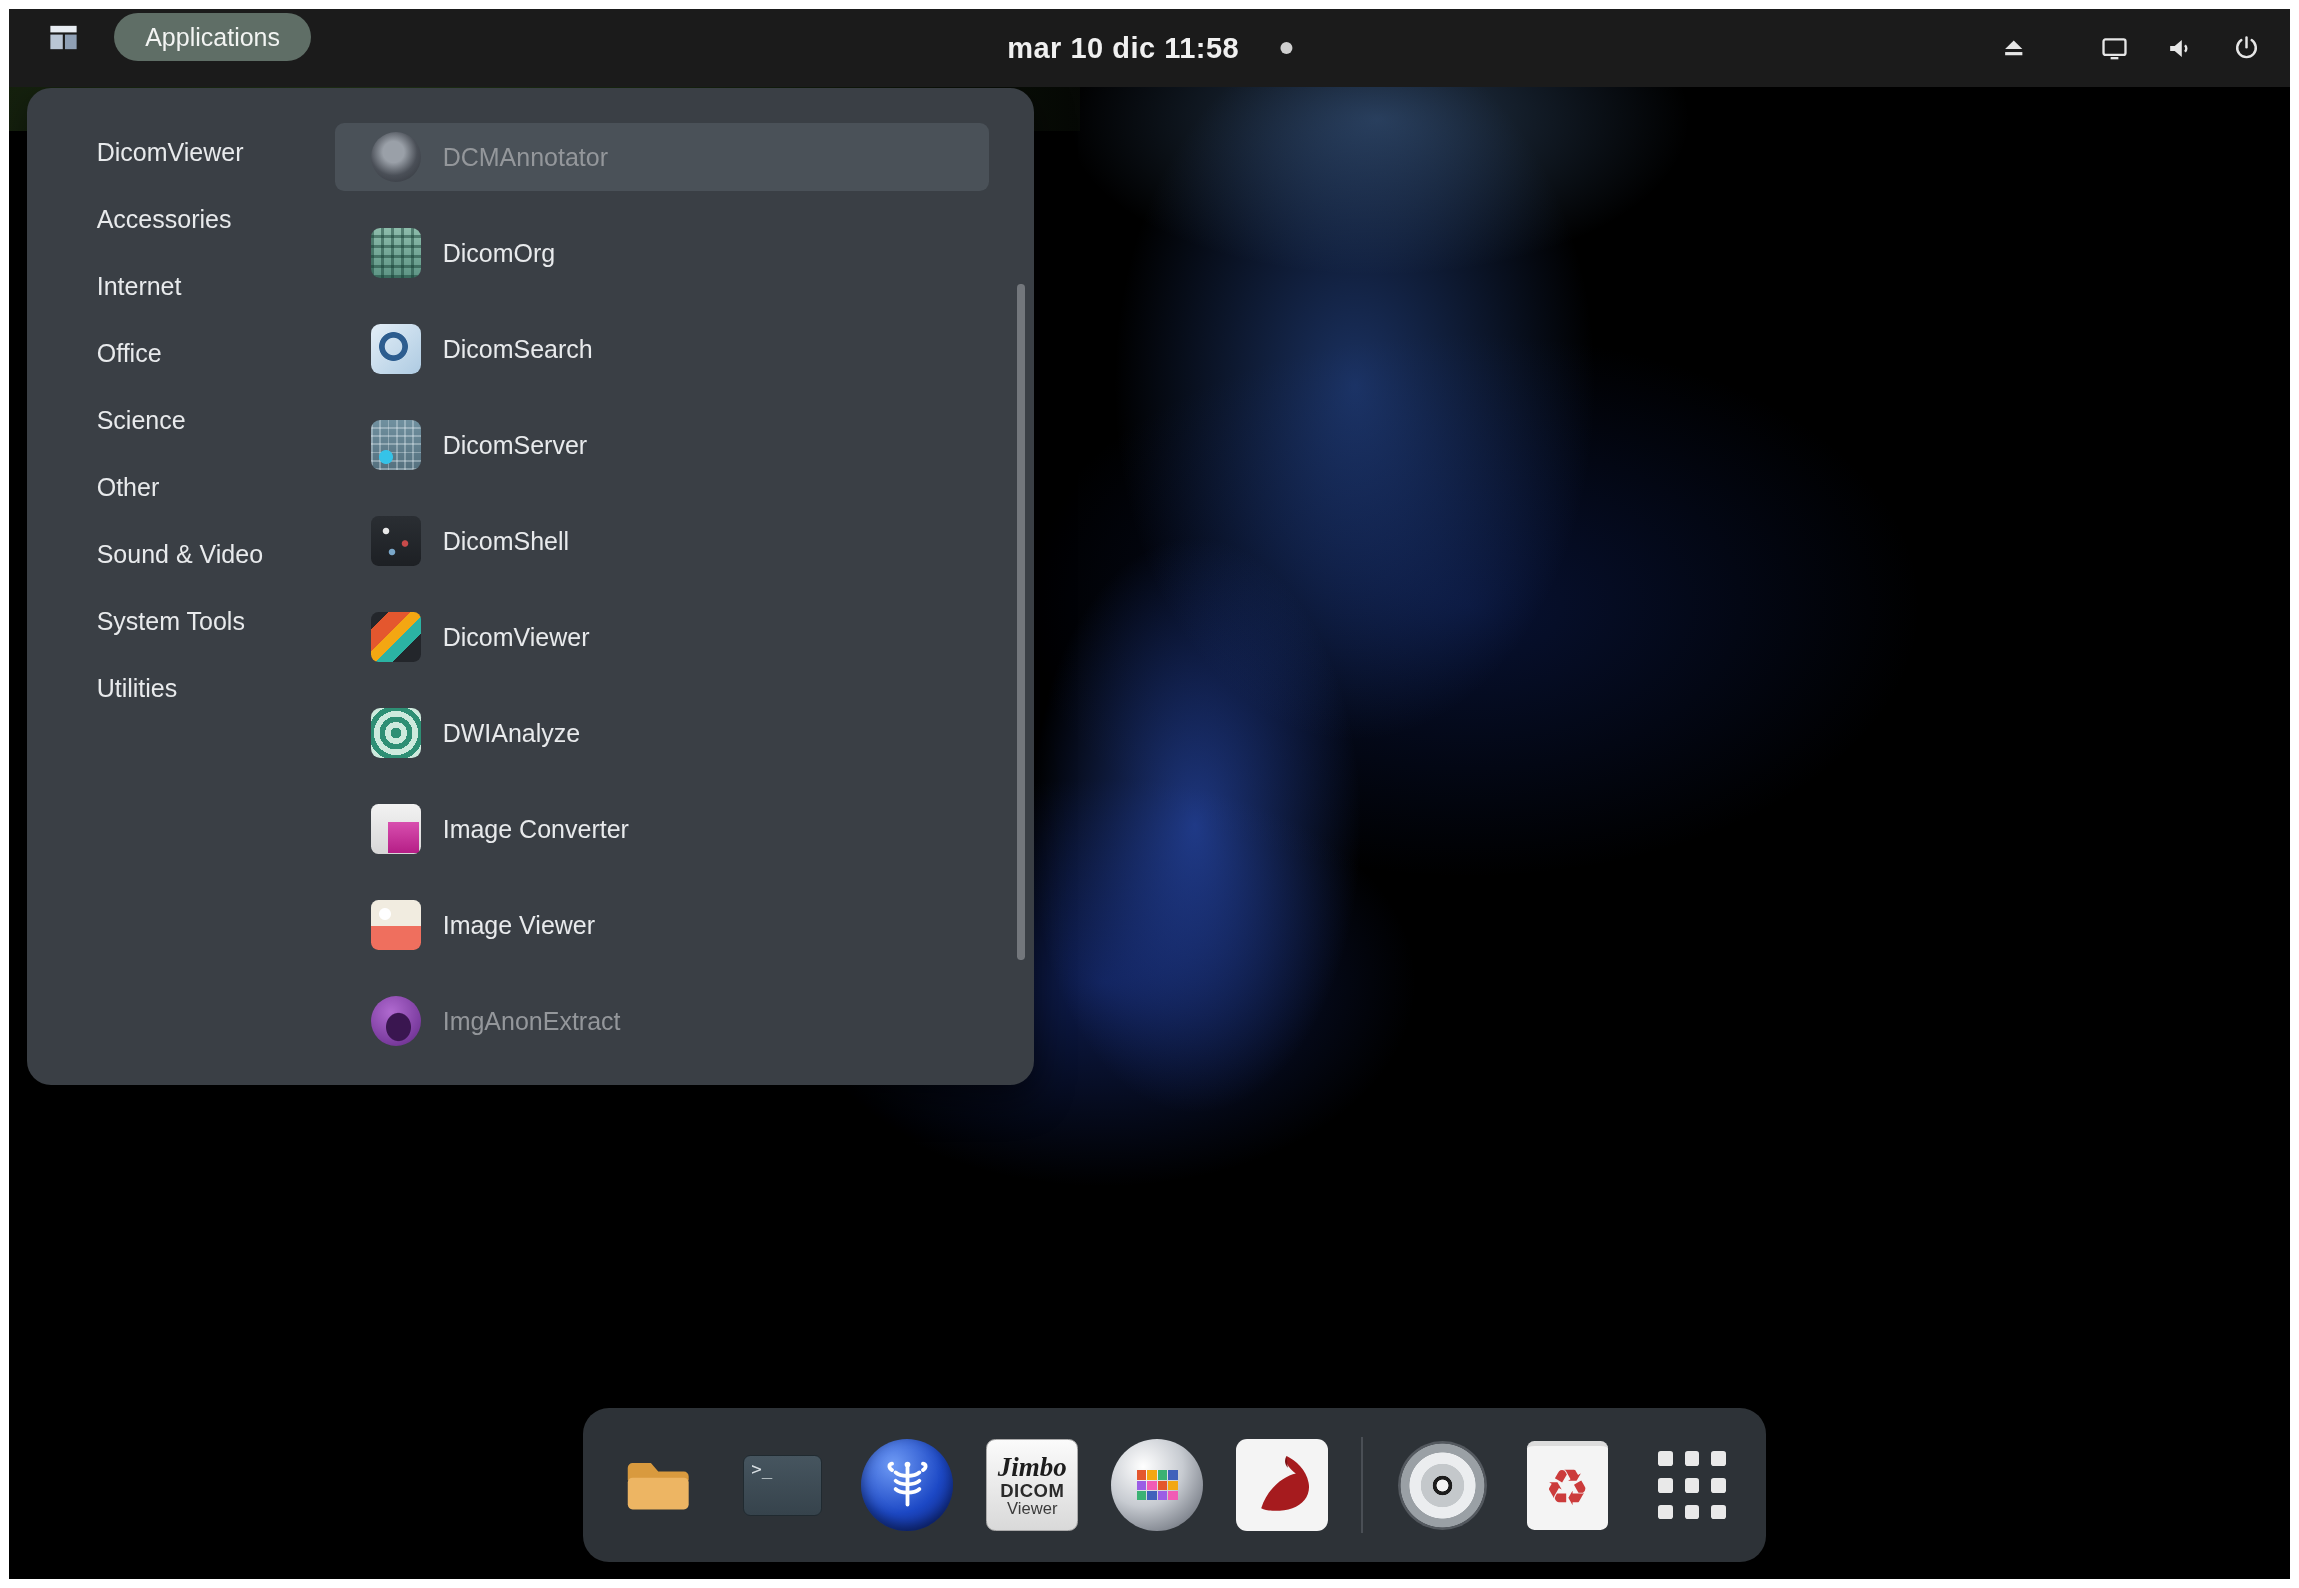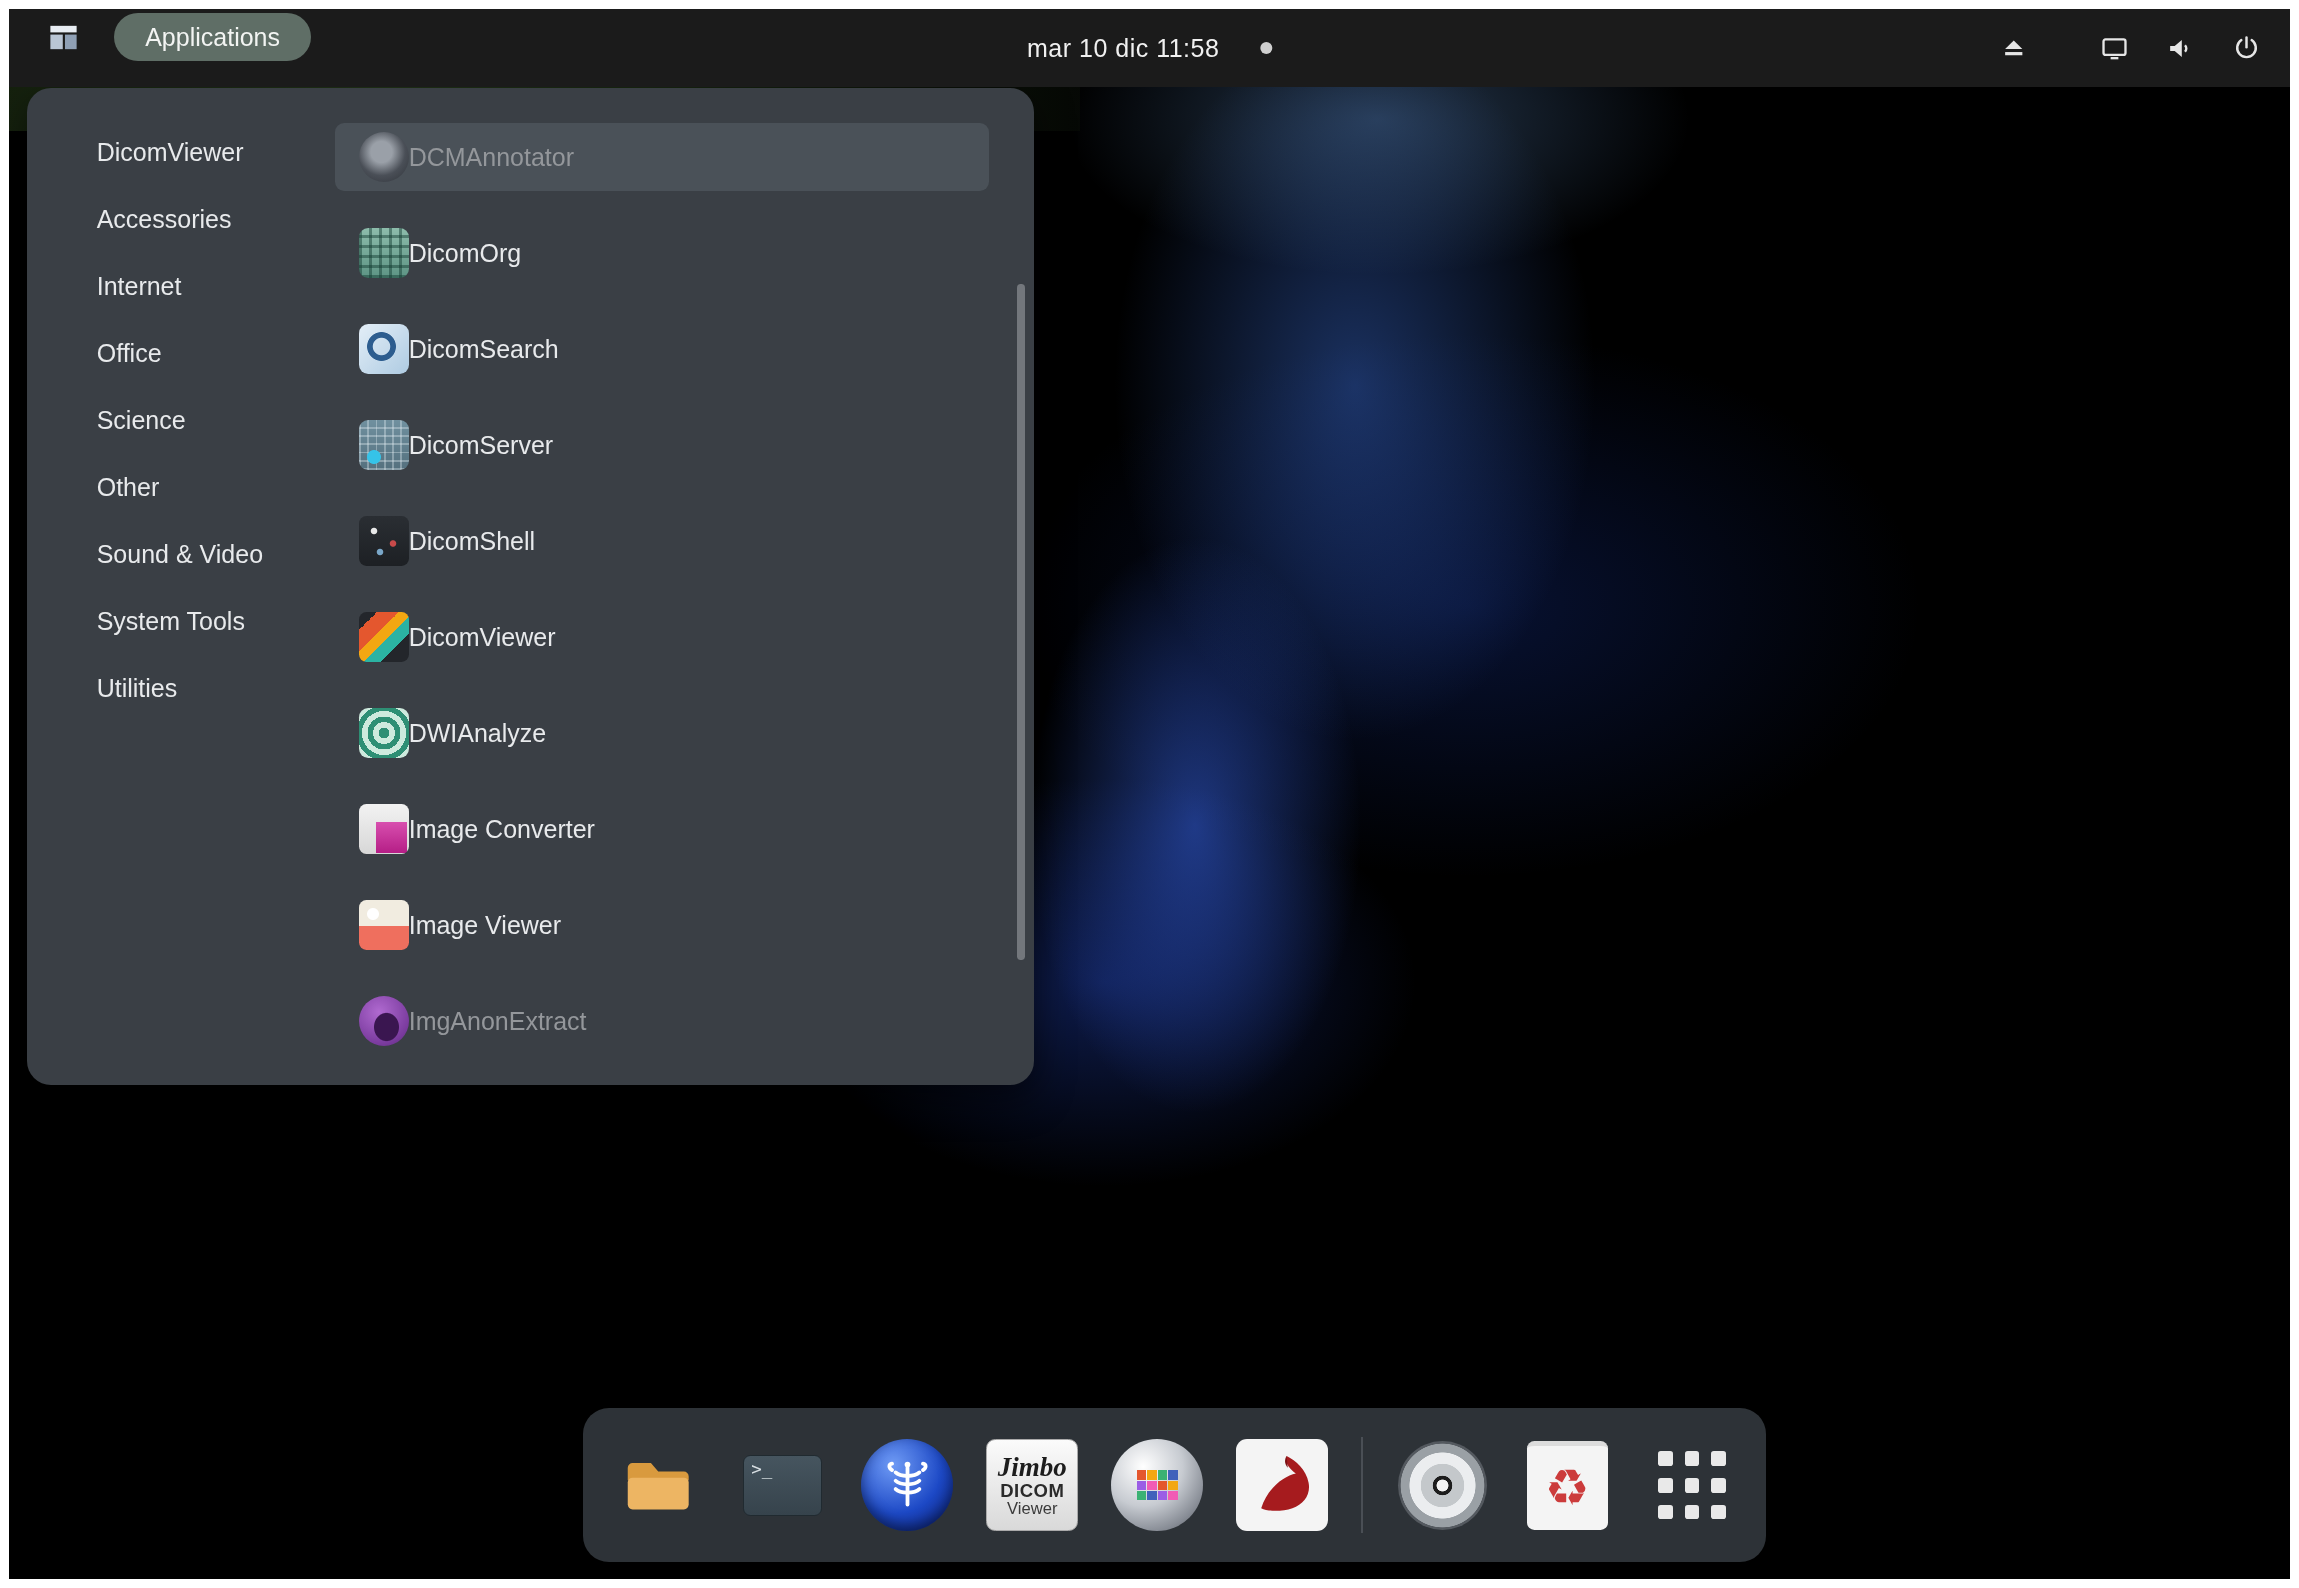--- a/index.html
+++ b/index.html
@@ -15,34 +15,34 @@
   .wall-green{position:absolute;top:78px;left:0;width:1071px;height:44px;
     background:linear-gradient(90deg,#17240f 0%,#24391a 35%,#1a2b12 60%,#060905 100%);opacity:.9;}
 
   
   .panel{position:absolute;top:0;left:0;width:100%;height:78px;background:#1b1b1b;color:#e8e8e8;z-index:30;}
   .panel-left{position:absolute;left:37px;top:0;height:56px;display:flex;align-items:center;gap:33px;}
   .apps-pill{height:48px;padding:0 31px;border-radius:26px;background:#5f6e66;color:#f2f4f2;
     font-size:25px;display:flex;align-items:center;border:none;cursor:pointer;}
   .panel-center{position:absolute;left:50%;top:0;transform:translateX(-50%);height:78px;
     display:flex;align-items:center;gap:41px;}
-  .clock{font-size:25px;font-weight:400;color:#f0f0f0;letter-spacing:0.5px;}
+  .clock{font-size:29px;font-weight:700;color:#f0f0f0;letter-spacing:0.5px;}
   .status-dot{width:12px;height:12px;border-radius:50%;background:#cfcfcf;}
   .panel-right{position:absolute;right:26px;top:0;height:78px;display:flex;align-items:center;gap:31px;}
   .p-ic{width:35px;height:35px;display:flex;align-items:center;justify-content:center;cursor:pointer;}
   .p-ic.eject{margin-right:35px;}
 
   
   .menu{position:absolute;left:17.5px;top:79px;width:1007px;height:997px;background:#3a3f45;
     border-radius:24px;box-shadow:0 13px 37px rgba(0,0,0,.55);z-index:20;}
   .cats{position:absolute;left:0;top:0;width:308px;padding:31px 0 0 70px;box-sizing:border-box;}
   .cat{height:67px;display:flex;align-items:center;font-size:25px;color:#e8eaec;cursor:pointer;}
   .apps{position:absolute;left:308px;top:35px;width:654px;}
-  .app-row{height:68px;border-radius:9.2px;display:flex;align-items:center;
-    padding-left:24px;margin-bottom:28px;cursor:pointer;box-sizing:border-box;}
+  .app-row{height:68px;border-radius:9.2px;display:flex;align-items:center;gap:22px;
+    padding-left:36px;margin-bottom:28px;cursor:pointer;box-sizing:border-box;}
   .app-row.selected{background:#4a5158;}
   .app-label{font-size:25px;color:#e8eaec;}
   .app-row.dim .app-label{color:#94979b;}
   .app-ic{width:50px;height:50px;border-radius:9.2px;flex:0 0 auto;}
 
   .aic-0{border-radius:50%;background:radial-gradient(circle at 45% 40%,#9aa0a8 0 26%,#4a4f57 58%,#2e3238);}
   .aic-1{background:
       repeating-linear-gradient(0deg,rgba(15,55,45,.45) 0 2.8px,transparent 2.8px 10px),
       repeating-linear-gradient(90deg,rgba(15,55,45,.45) 0 2.8px,transparent 2.8px 10px),
       linear-gradient(#8dbcab,#5d9484);}

